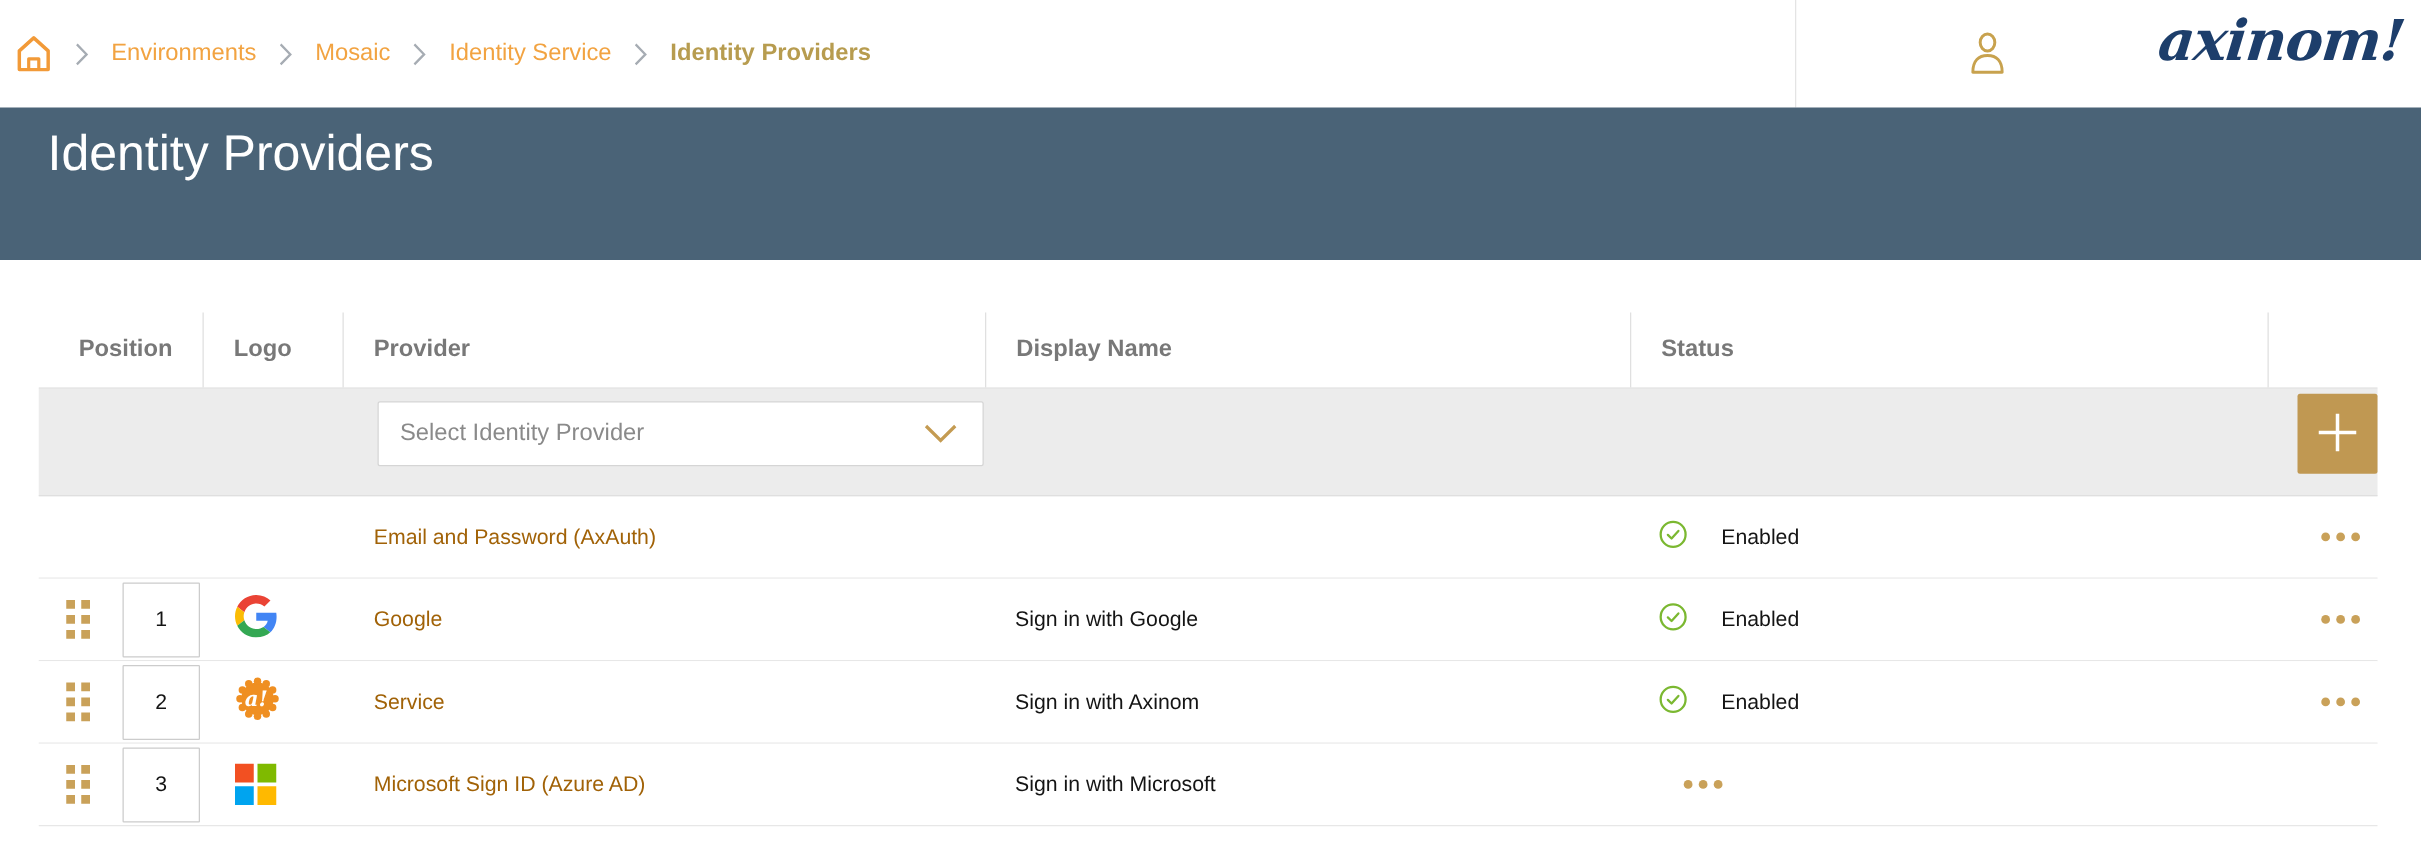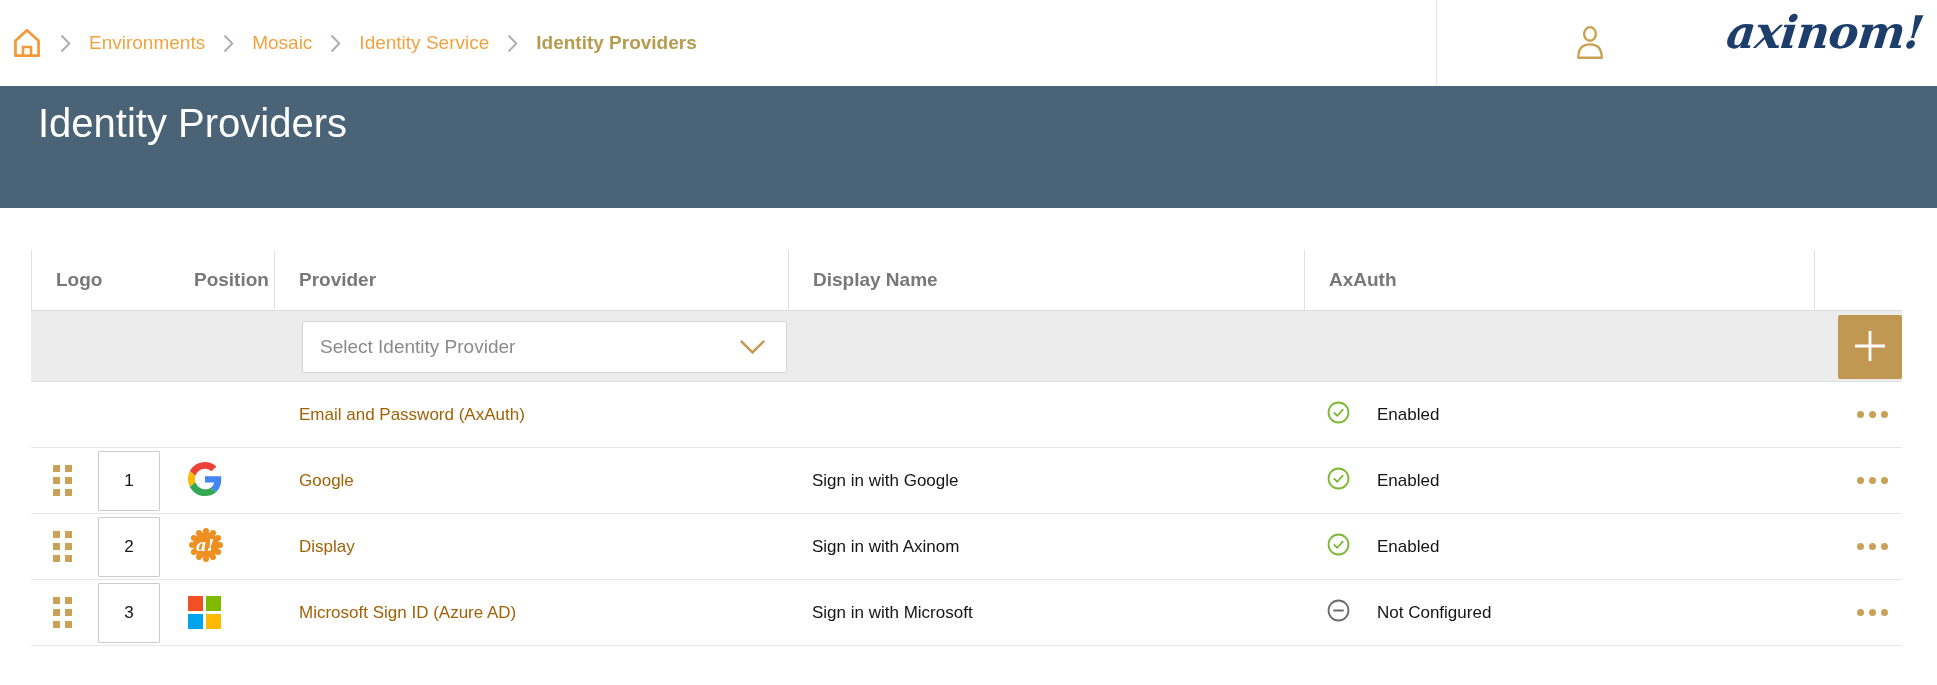--- a/index.html
+++ b/index.html
@@ -62,21 +62,21 @@
     font-size: 19px; font-weight: 700; color: #787878;
     border-left: 1px solid #e0e0e0;
     padding-left: 24px;
   }
   .th.first { border-left: none; padding-left: 32px; }
   .th.actions { padding-left: 0; }
 
   
   .add-row {
     position: relative;
-    height: 71px;
+    height: 86px;
     background: #ececec;
     border-bottom: 1px solid #dfdfdf;
   }
   .select-box {
     position: absolute; left: 271px; top: 10px;
     width: 485px; height: 52px;
     background: #ffffff;
     border: 1px solid #d5d5d5; border-radius: 2px;
     display: flex; align-items: center;
     padding: 0 20px 0 17px;
@@ -181,25 +181,25 @@
   <span class="brand-logo">axinom!</span>
 </div>
 
 <div class="page-header">
   <div class="page-title">Identity Providers</div>
 </div>
 
 <div class="table">
 
   <div class="thead">
+    <div class="th first">Position</div>
     <div class="th">Logo</div>
-    <div class="th first">Position</div>
     <div class="th">Provider</div>
     <div class="th">Display Name</div>
-    <div class="th">AxAuth</div>
+    <div class="th">Status</div>
     <div class="th actions"></div>
   </div>
 
   <div class="add-row">
     <div class="select-box">
       <span class="select-label">Select Identity Provider</span>
       <span class="select-chevron">
         <svg width="27" height="16" viewBox="0 0 27 16" fill="none" stroke="#c49b52" stroke-width="2.6">
             <path d="M1.8 1.8 L13.5 13.4 L25.2 1.8"></path>
           </svg>
@@ -311,21 +311,21 @@
               <circle cx="5.9" cy="11" r="3"></circle>
               <circle cx="11" cy="5.9" r="3"></circle>
             <circle cx="18" cy="4" r="3"></circle>
               <circle cx="25" cy="5.9" r="3"></circle>
               <circle cx="30.1" cy="11" r="3"></circle>
           </g>
           <text x="17" y="24" font-size="17" fill="#ffffff" font-style="italic" font-weight="bold" font-family="DejaVu Serif, serif" text-anchor="middle">a!</text>
         </svg>
       </span>
     </div>
-    <div class="cell provider">Display</div>
+    <div class="cell provider">Service</div>
     <div class="cell display">Sign in with Axinom</div>
     <div class="cell status">
       <span>
         <svg width="23" height="23" viewBox="0 0 24 24" fill="none" stroke="#7bb831" stroke-width="1.9">
             <circle cx="12" cy="12" r="10.4"></circle>
             <path d="M7.6 12.4 L10.7 15.4 L16.4 9.1" stroke-linecap="round" stroke-linejoin="round"></path>
           </svg>
       </span>
       <span>Enabled</span>
     </div>
@@ -355,29 +355,20 @@
     <div class="cell logo">
       <span class="ms-logo">
           <i class="r"></i>
           <i class="g"></i>
           <i class="b"></i>
           <i class="y"></i>
         </span>
     </div>
     <div class="cell provider">Microsoft Sign ID (Azure AD)</div>
     <div class="cell display">Sign in with Microsoft</div>
-    <div class="cell status">
-      <span>
-        <svg width="23" height="23" viewBox="0 0 24 24" fill="none" stroke="#6b6b6b" stroke-width="1.9">
-            <circle cx="12" cy="12" r="10.4"></circle>
-            <path d="M7.3 12 H16.7" stroke-linecap="round"></path>
-          </svg>
-      </span>
-      <span>Not Configured</span>
-    </div>
     <div class="cell rowactions">
       <span class="dots">
           <i></i>
           <i></i>
           <i></i>
         </span>
     </div>
   </div>
 
 </div>

